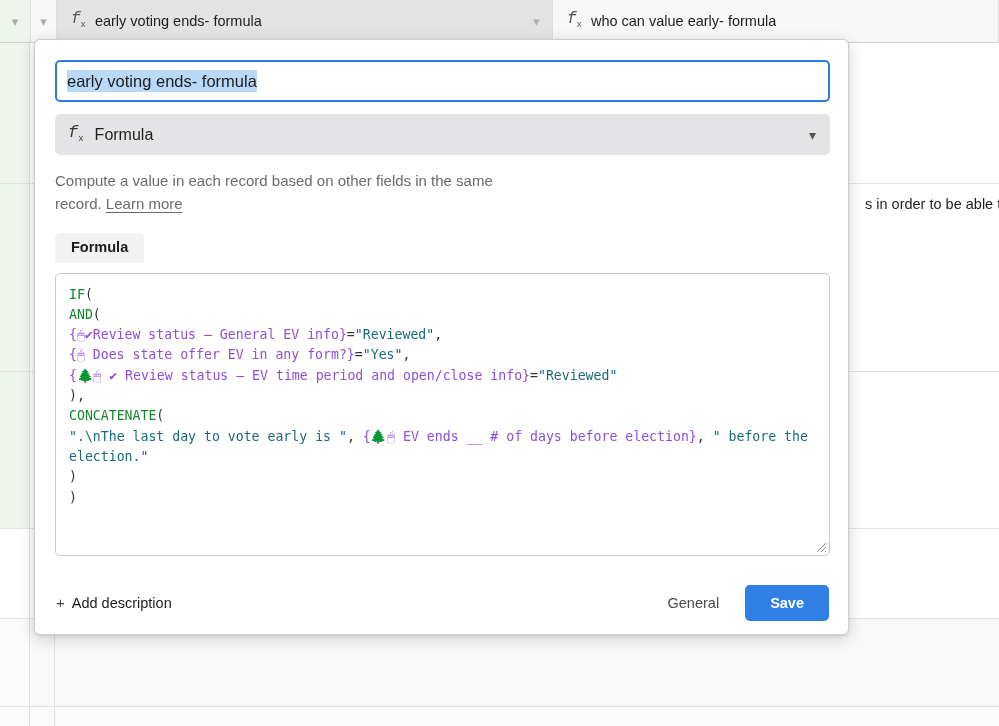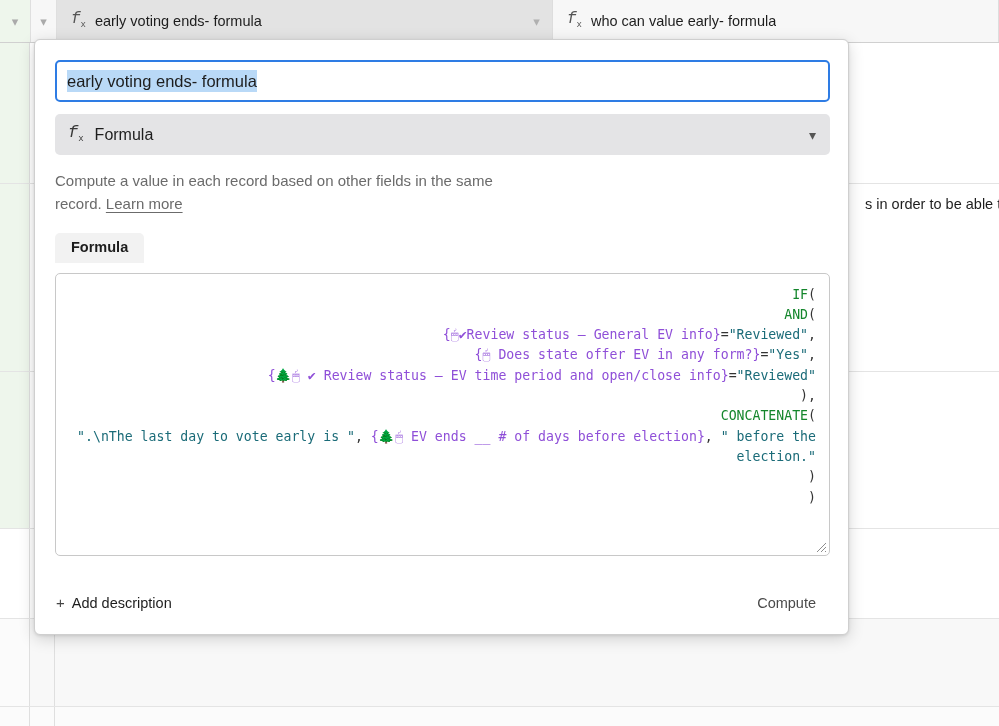--- a/index.html
+++ b/index.html
@@ -263,21 +263,20 @@
     position: relative;
   }
   .formula-code {
     font-family: "DejaVu Sans Mono", "Liberation Mono", monospace;
     font-size: 13.2px;
     line-height: 20.3px;
     white-space: pre-wrap;
     word-break: break-word;
     color: #333333;
     margin: 0;
-    text-align: right;
   }
   .tok-fn   { color: #14862c; }
   .tok-ref  { color: #8f4fd8; }
   .tok-str  { color: #1a6b78; }
   .tok-op   { color: #333333; }
   .tok-punc { color: #333333; }
 
   .resize-grip {
     position: absolute;
     right: 2px;
@@ -439,16 +438,17 @@
       </g>
     </svg>
   </div>
 
   <div class="panel-footer">
     <div class="add-description">
       <span class="plus-sign">+</span>
       <span>Add description</span>
     </div>
     <div class="footer-actions">
-      <button class="btn-cancel">Compute</button>
+      <button class="btn-cancel">General</button>
+      <button class="btn-save">Save</button>
     </div>
   </div>
 </div>
 
 </body></html>

